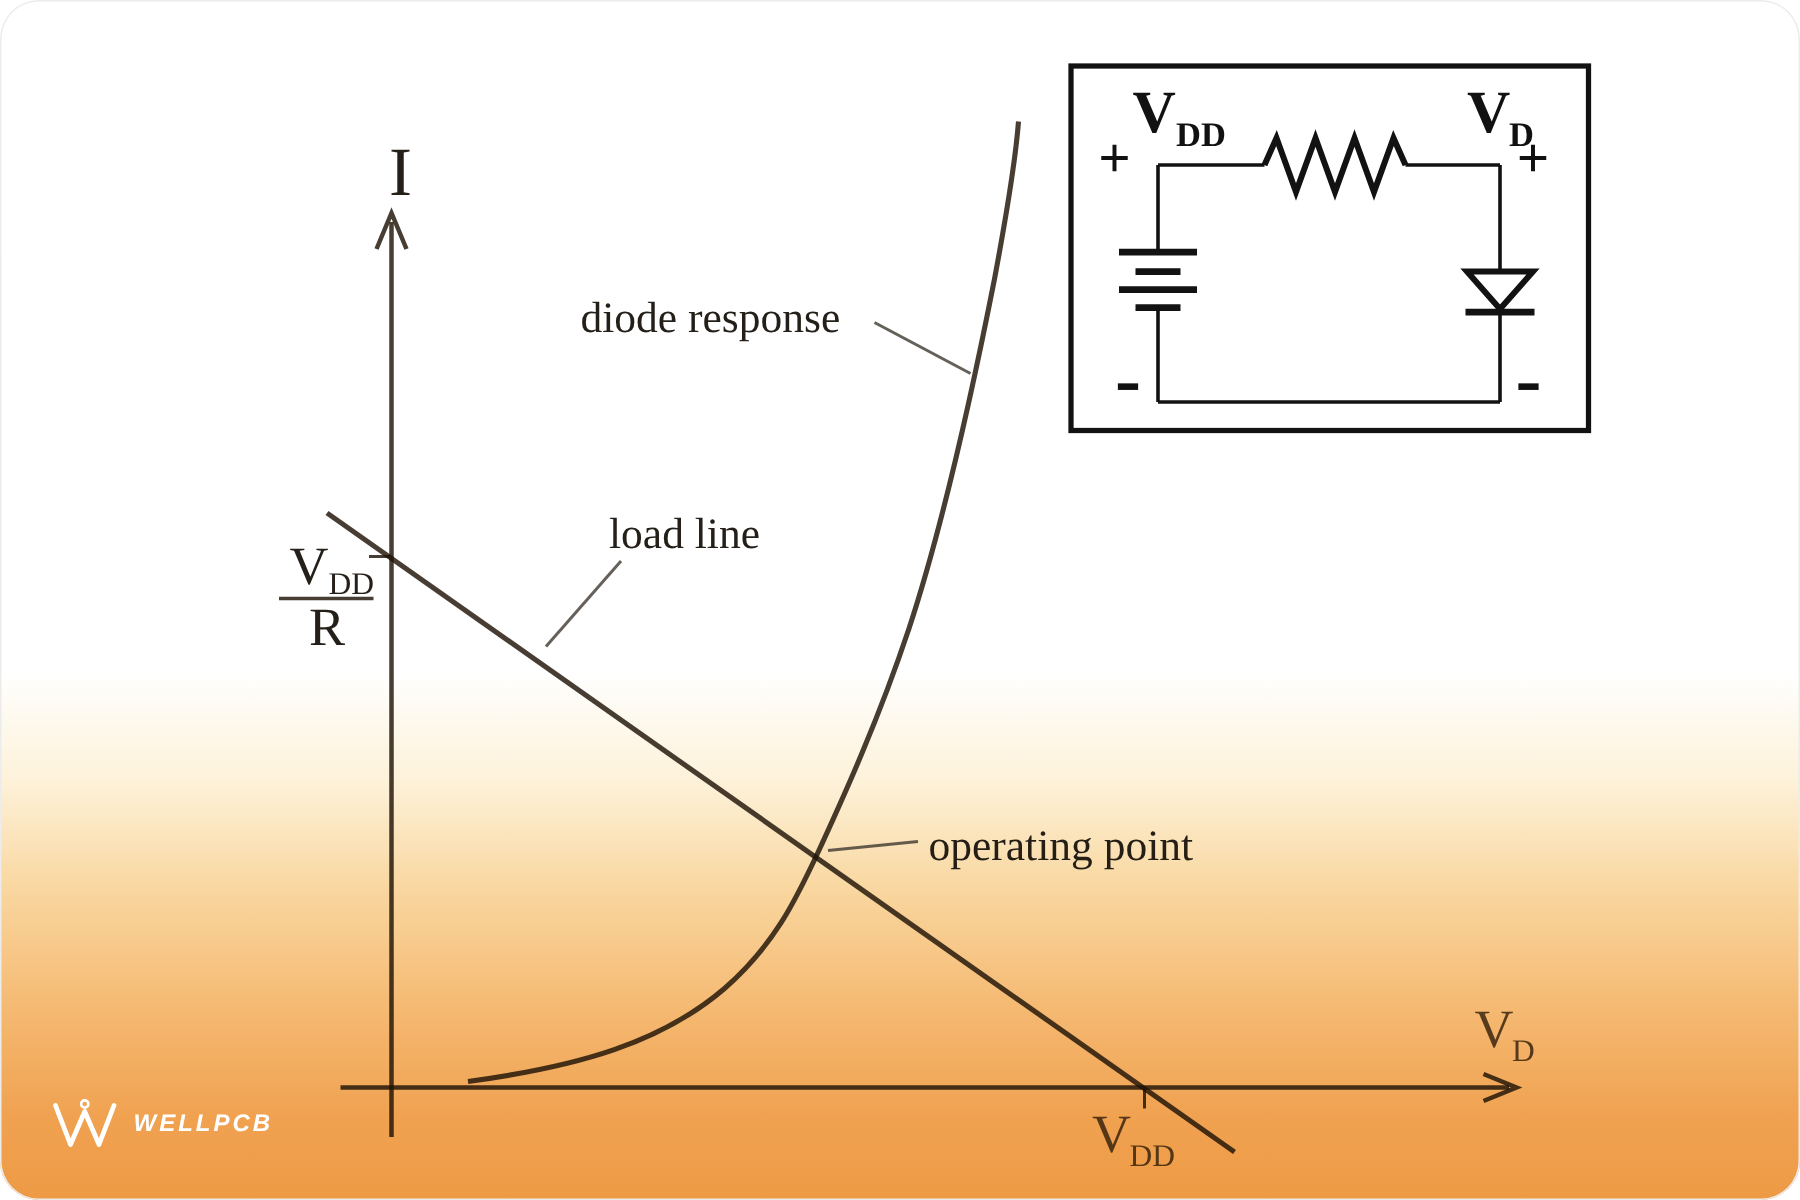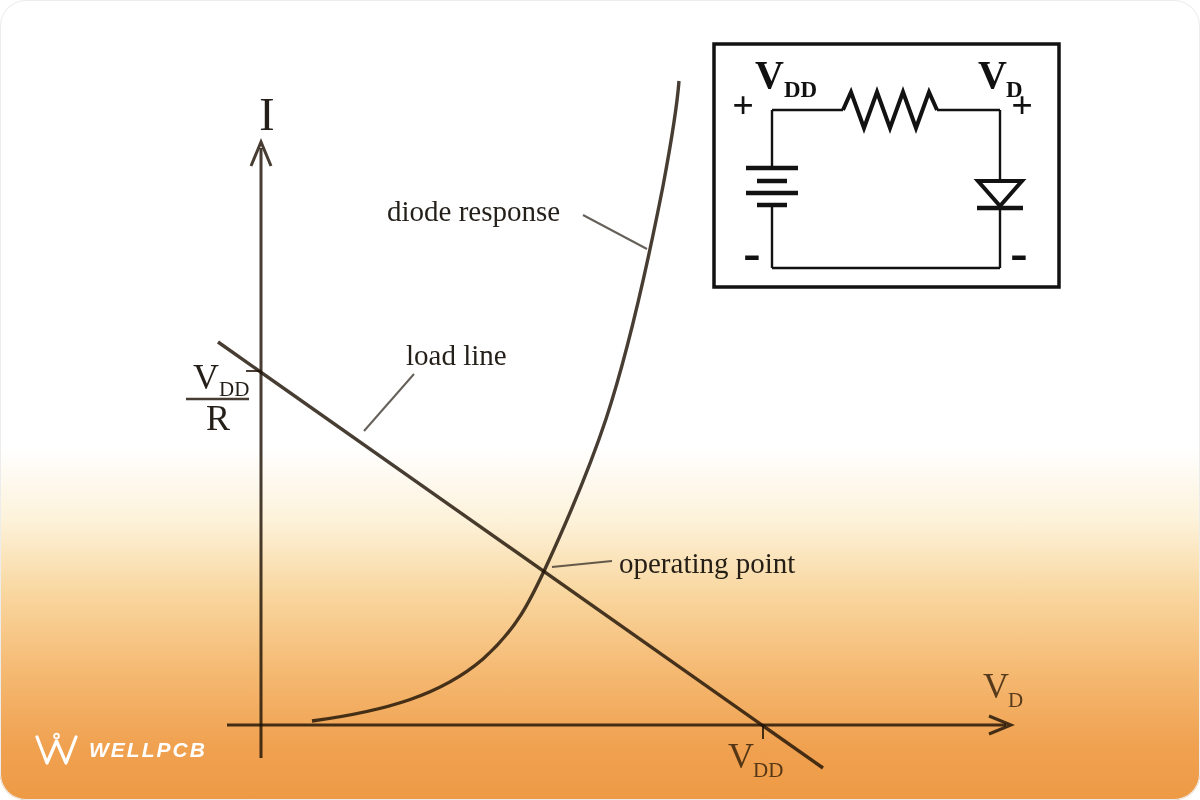--- a/index.html
+++ b/index.html
@@ -20,21 +20,21 @@
   .gtext-low{fill:rgba(46,28,8,0.8);font-family:"Liberation Serif","DejaVu Serif",serif;}
 
   
   .cline{stroke:#121212;fill:none;}
   .ctext{fill:#111111;font-weight:bold;font-family:"Liberation Serif","DejaVu Serif",serif;}
 
   
   .logo{position:absolute;left:34px;bottom:32px;display:flex;align-items:center;gap:9px;}
   .logo-text{
     font-family:"Liberation Sans","DejaVu Sans",sans-serif;
-    font-weight:bold;font-style:italic;font-size:21px;letter-spacing:2px;color:#ffffff;
+    font-weight:bold;font-style:italic;font-size:16px;letter-spacing:2px;color:#ffffff;
   }
 </style>
 </head>
 <body>
 
 <div class="card">
 
   <svg class="fig" viewBox="0 0 1200 800">
 
     <g>

